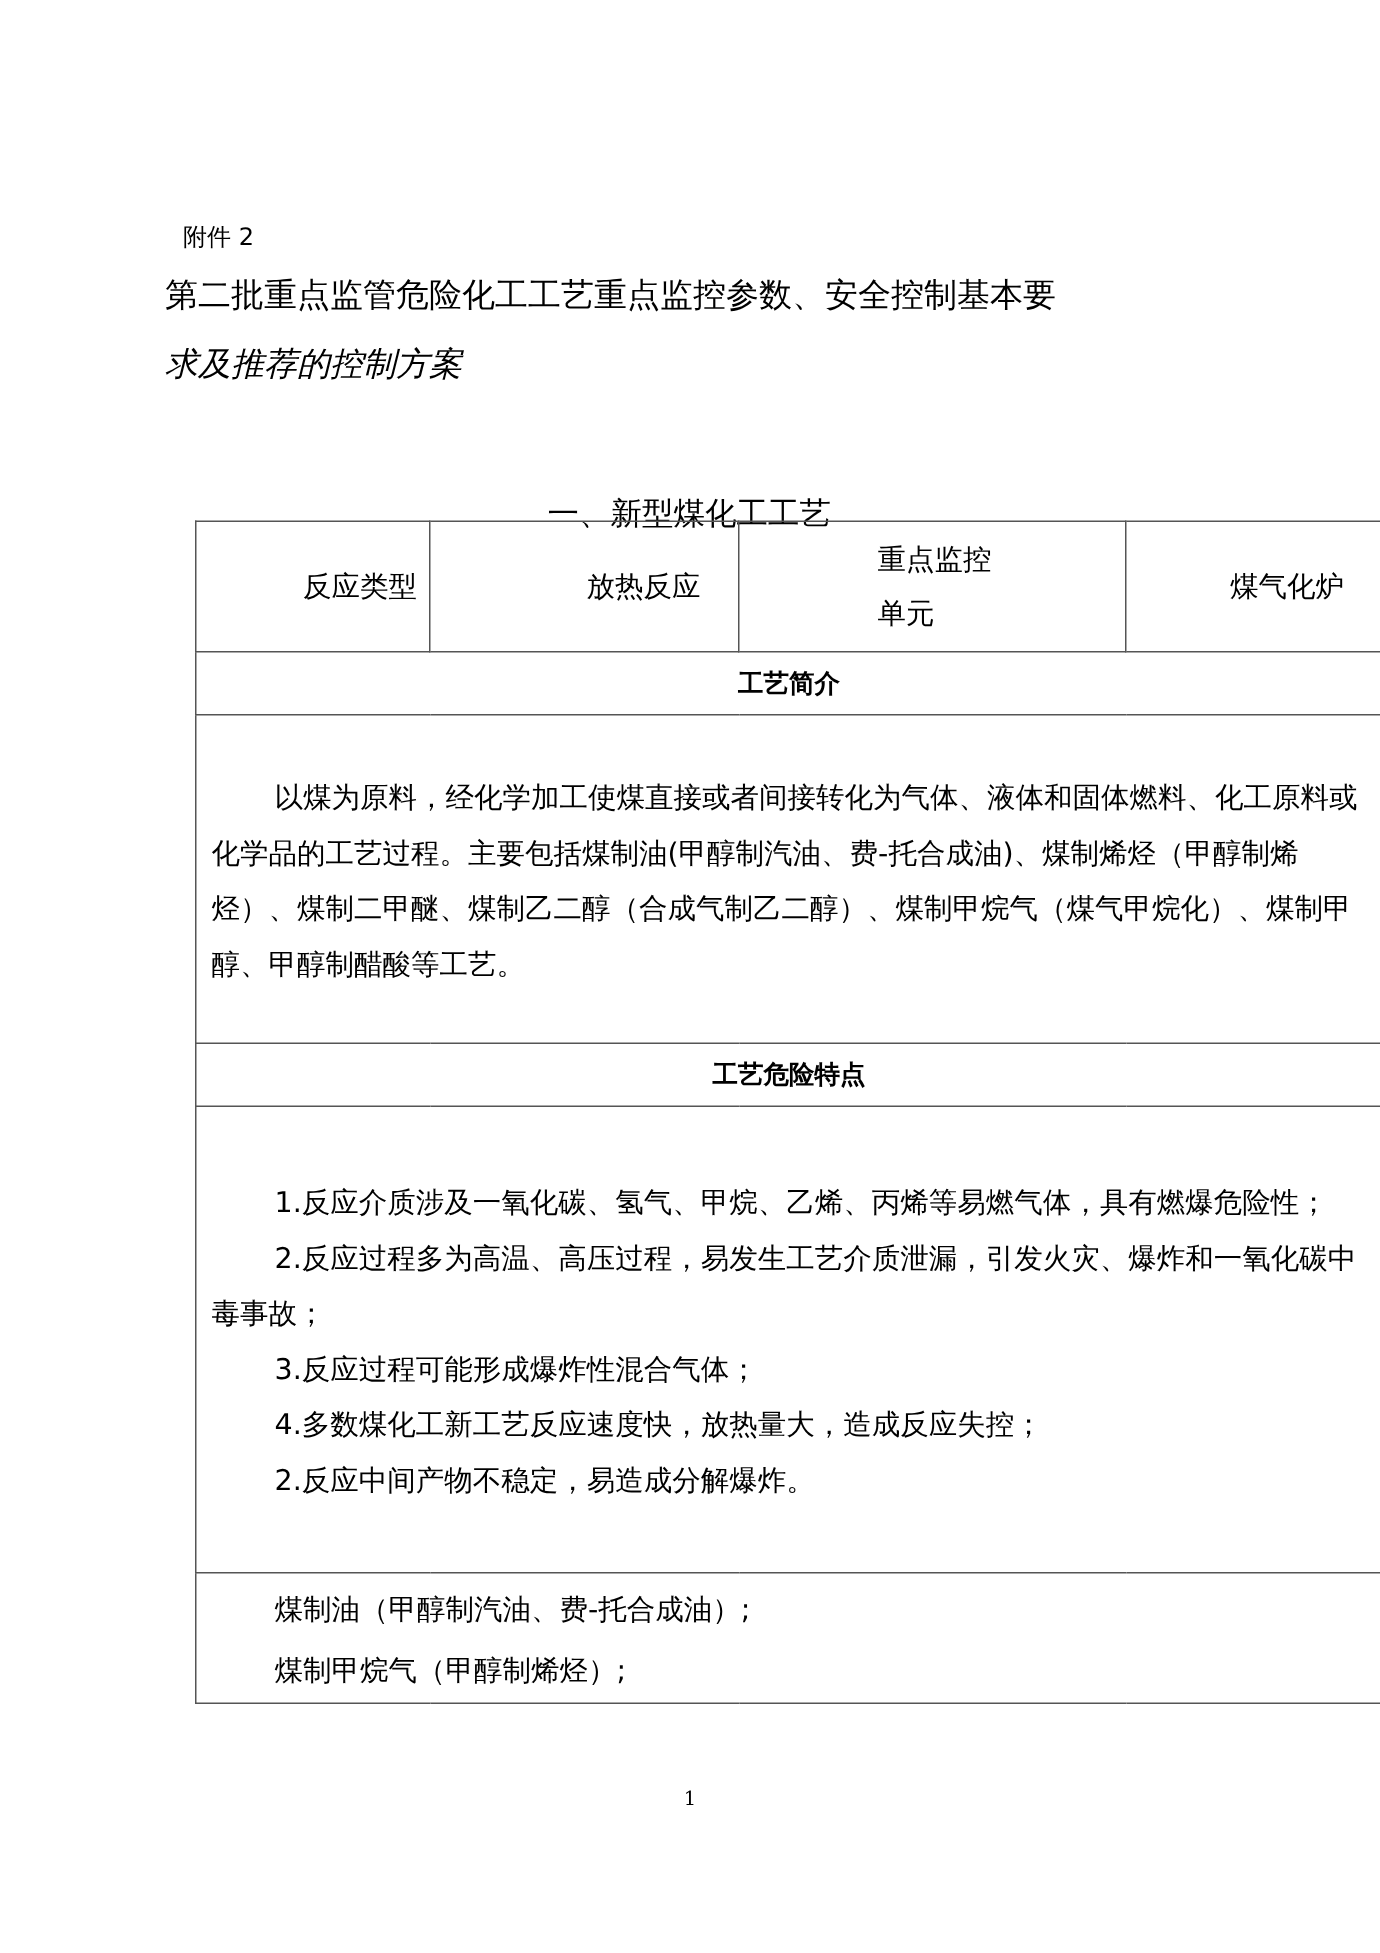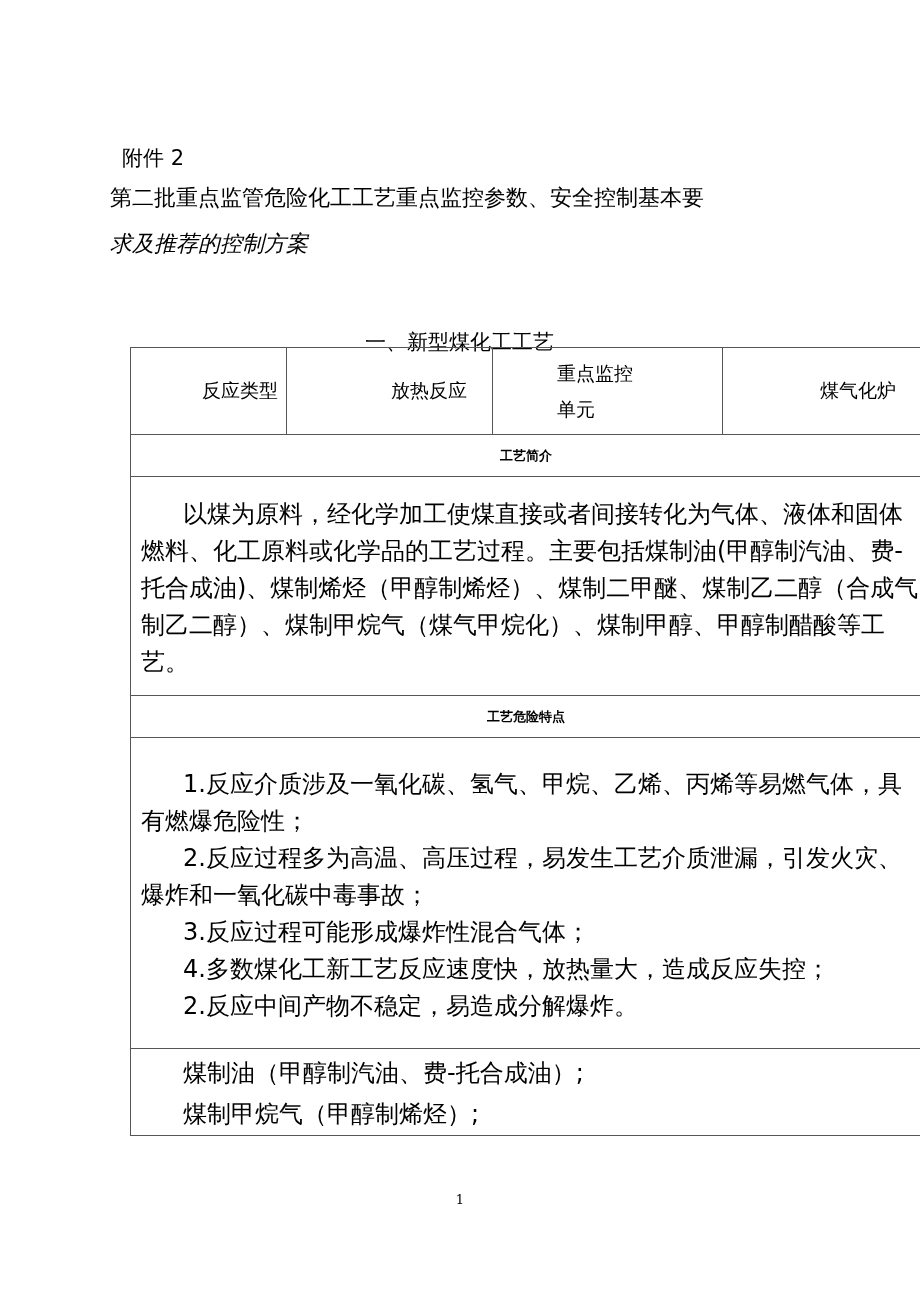--- a/index.html
+++ b/index.html
@@ -1,31 +1,31 @@
 <!DOCTYPE html>
 <html><head>
 <meta charset="utf-8">
 <style>
   html, body { margin:0; padding:0; background:#ffffff; }
   body { width:920px; height:1302px; position:relative; overflow:hidden;
          font-family:"DejaVu Sans","Liberation Sans",sans-serif; color:#000; }
-  .attach { position:absolute; left:122px; top:143px; font-size:21px; line-height:30px; }
+  .attach { position:absolute; left:122px; top:143px; font-size:16px; line-height:30px; }
   .title { position:absolute; left:110px; width:700px; text-align:left; font-size:22px; line-height:30px; }
   .title.l1 { top:183px; }
   .title.l2 { top:229px;font-style:italic; }
   .section { position:absolute; left:130px; width:659px; text-align:center; top:316px; font-size:21px; line-height:28px;margin-top:12px; }
   table { position:absolute; left:130px; top:347px; width:792px; border-collapse:collapse; table-layout:fixed; }
   td { border:1.5px solid #555; padding:0; font-size:19px; vertical-align:middle; }
   .hdr td { height:86px; }
   .c1 { width:147px; text-align:right; padding-right:8px; }
   .c2 { width:180px; text-align:right; padding-right:25px; }
-  .c3 { width:165px; text-align:left; padding-left:64px; line-height:36px; }
+  .c3 { width:165px; text-align:left; padding-left:92px; line-height:36px; }
   .c4 { text-align:right; padding-right:25px;padding-left:21px; }
-  .sechead td { height:41px; text-align:center; font-weight:bold; font-size:13px; }
-  .para { padding:4px 0 0 10px; line-height:37px; font-size:24px;margin-left:18px; }
+  .sechead td { height:41px; text-align:center; font-weight:bold; font-size:17px; }
+  .para { padding:4px 0 0 10px; line-height:37px; font-size:19px;margin-left:18px; }
   .para p { margin:0; }
   .indent { text-indent:42px; }
   .list p { margin:0; text-indent:42px; line-height:37px; }
   .list2 p { margin:0; padding-left:42px; line-height:41px; }
   .pagenum { position:absolute; left:0; width:920px; text-align:center; top:1192px;
              font-family:"DejaVu Serif","Liberation Serif",serif; font-size:13px; }
 </style>
 </head>
 <body>
 

